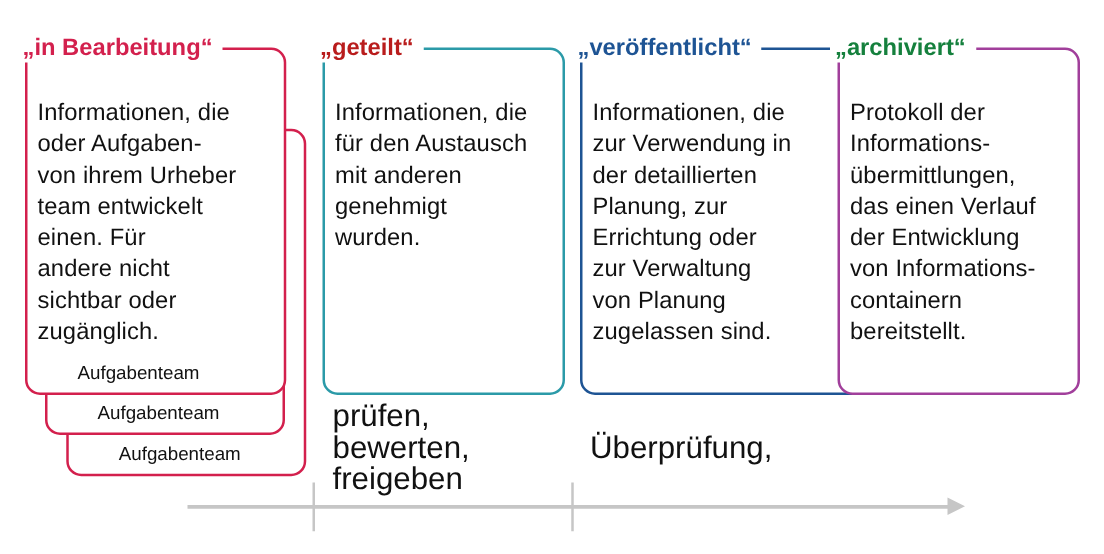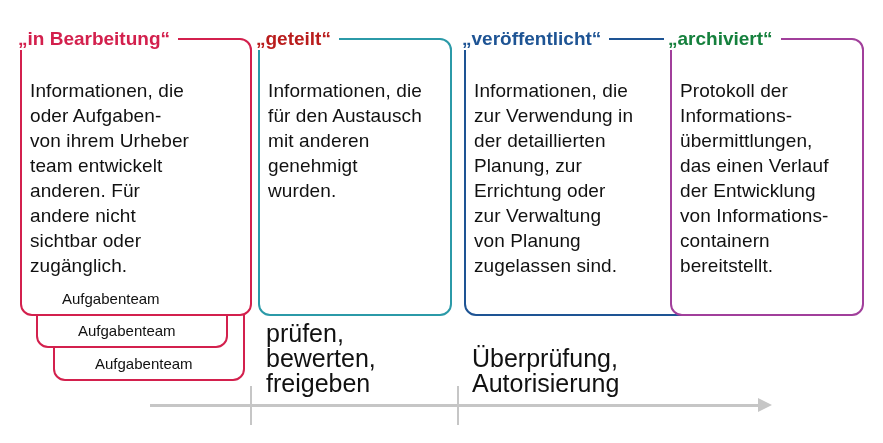--- a/index.html
+++ b/index.html
@@ -69,28 +69,28 @@
 </style>
 </head>
 <body>
 
 <div class="card" style="left:53px; top:103px; width:192px; height:278px; border-color:#d3204d;">
   <span class="team-label" style="left:40px; bottom:6px;">Aufgabenteam</span>
 </div>
 <div class="card" style="left:36px; top:70px; width:192px; height:278px; border-color:#d3204d;">
   <span class="team-label" style="left:40px; bottom:6px;">Aufgabenteam</span>
 </div>
-<div class="card" style="left:20px; top:38px; width:232px; height:278px; border-color:#d3204d;">
+<div class="card" style="left:20px; top:38px; width:209px; height:278px; border-color:#d3204d;">
   <span class="card-title" style="color:#d3204d; left:-4px;">„in Bearbeitung“</span>
   <div class="card-body">
     <div>Informationen, die</div>
     <div>oder Aufgaben-</div>
     <div>von ihrem Urheber</div>
     <div>team entwickelt</div>
-    <div>anderen. Für</div>
+    <div>einen. Für</div>
     <div>andere nicht</div>
     <div>sichtbar oder</div>
     <div>zugänglich.</div>
   </div>
   <span class="team-label" style="left:40px; bottom:6px;">Aufgabenteam</span>
 </div>
 
 <div class="card" style="left:258px; top:38px; width:194px; height:278px; border-color:#2b9aa8;">
   <span class="card-title" style="color:#b91c1c; left:-4px;">„geteilt“</span>
   <div class="card-body">
@@ -130,19 +130,18 @@
   </div>
 </div>
 
 <div class="step-label" style="left:266px; top:321px;">
   <div>prüfen,</div>
   <div>bewerten,</div>
   <div>freigeben</div>
 </div>
 <div class="step-label" style="left:472px; top:346px;">
   <div>Überprüfung,</div>
-  <div>Autorisierung</div>
 </div>
 
 <div class="timeline"></div>
 <div class="arrow-head"></div>
 <div class="tick" style="left:250px; top:386px; height:39px;"></div>
 <div class="tick" style="left:457px; top:386px; height:39px;"></div>
 
 </body></html>

